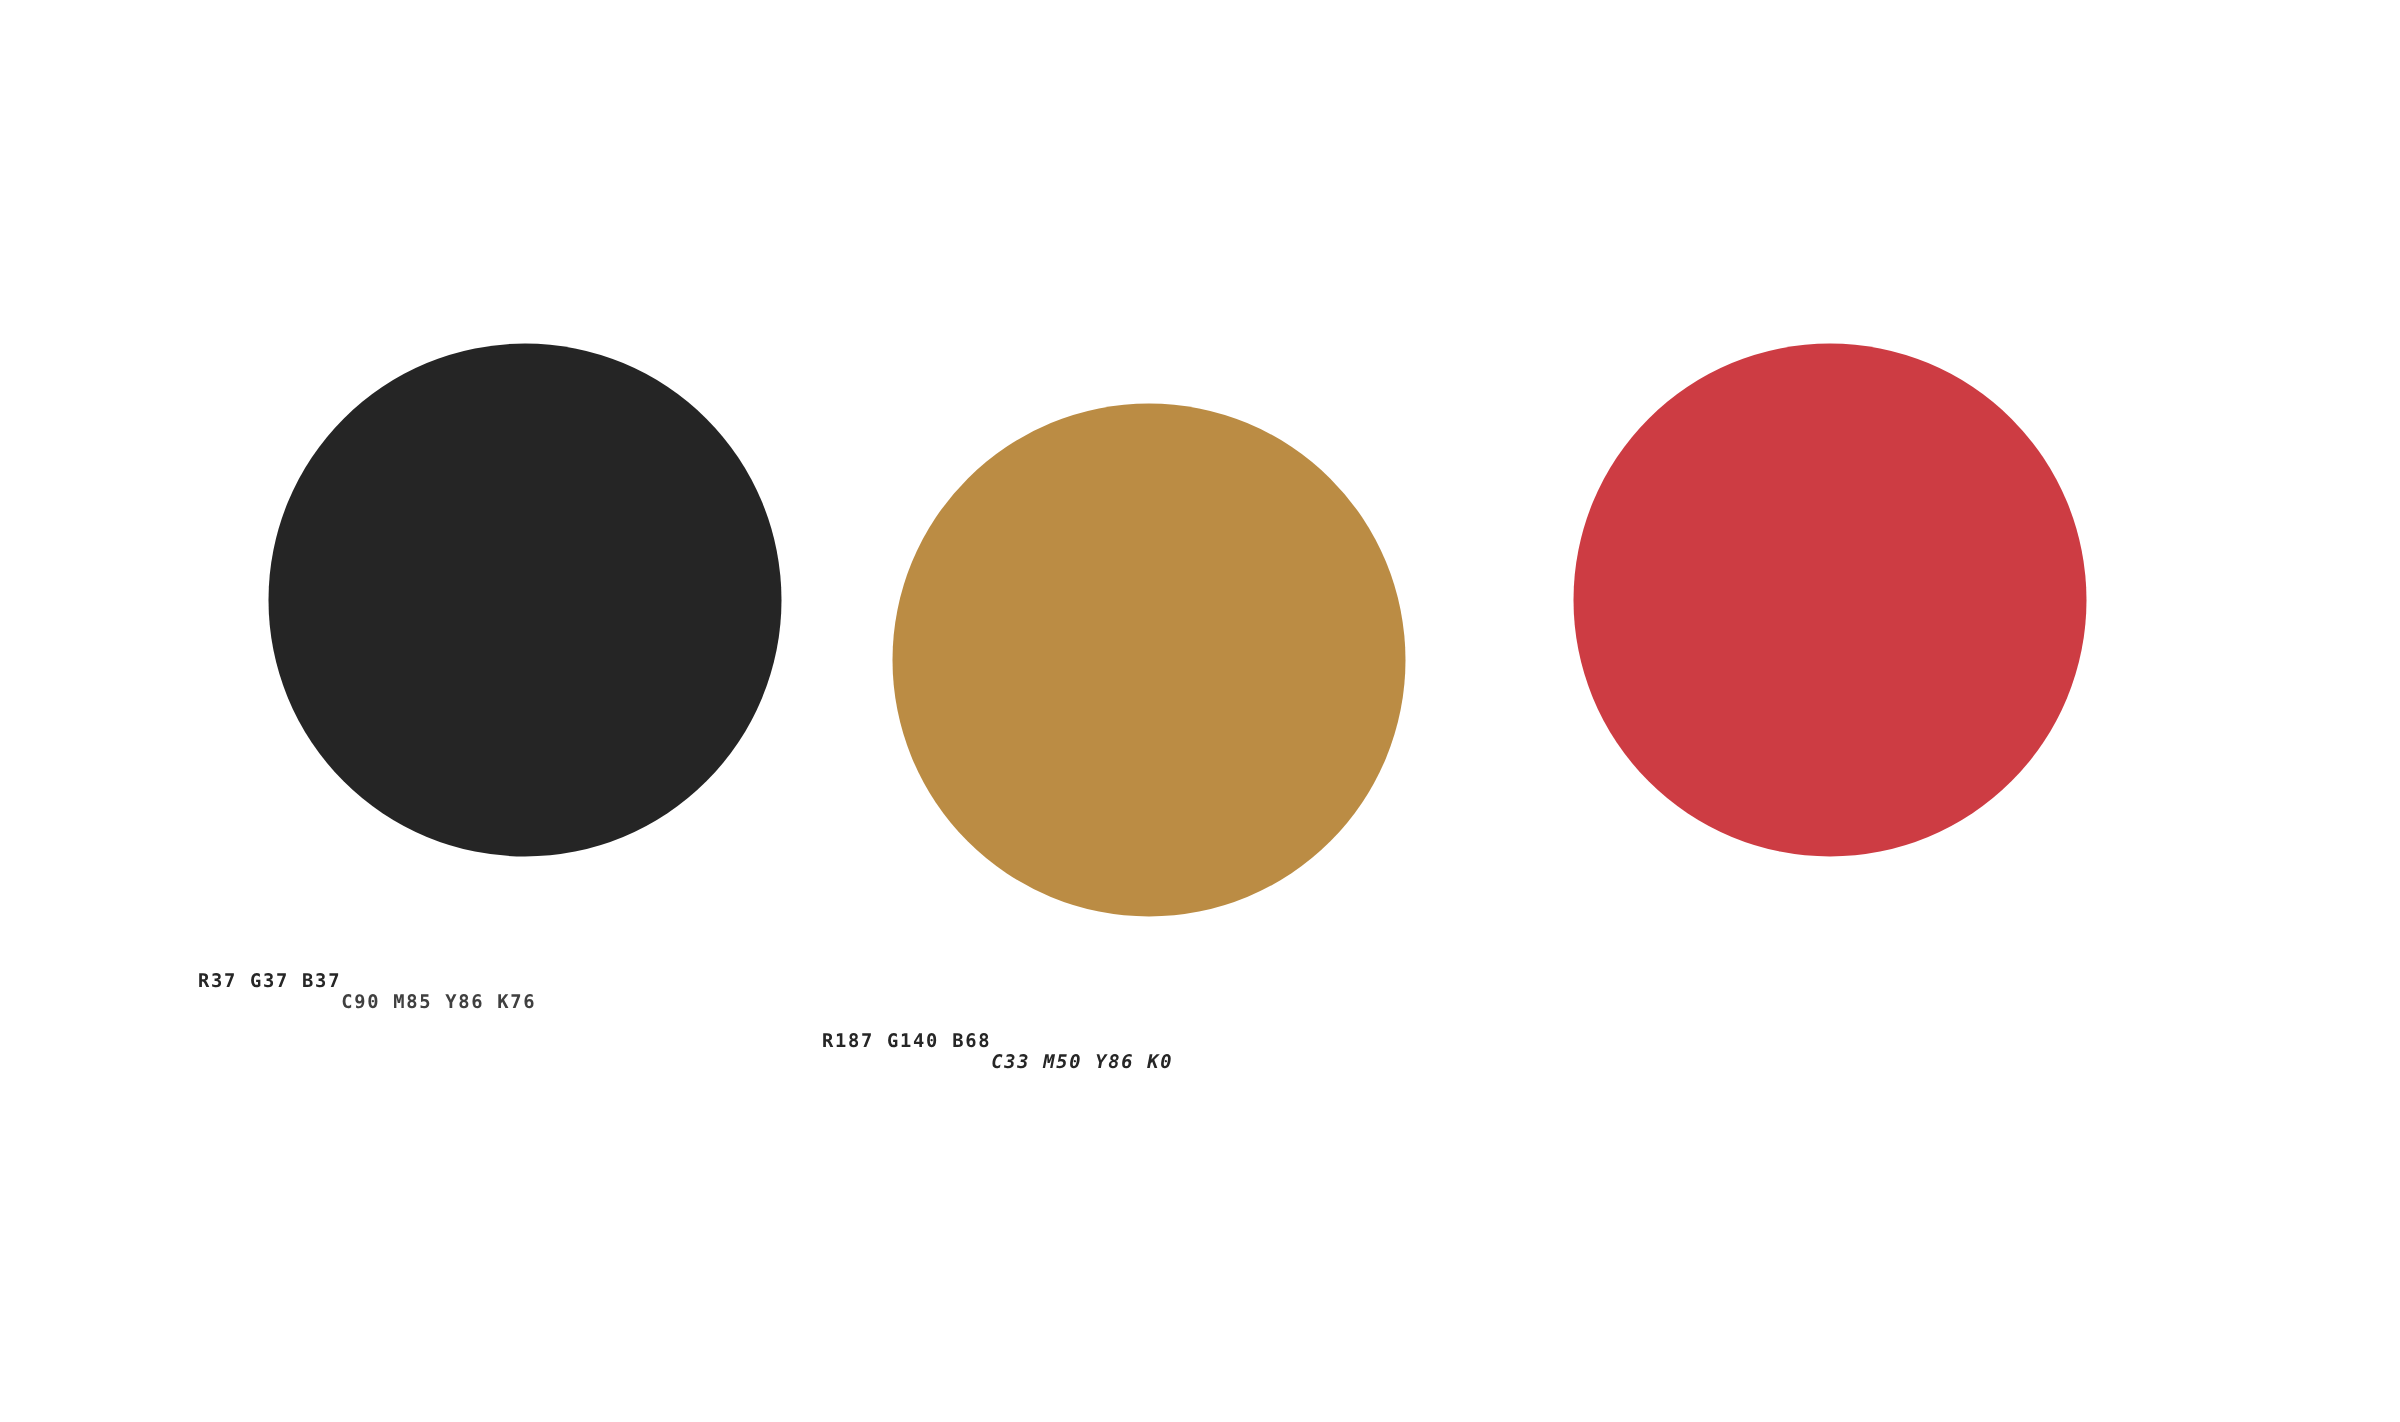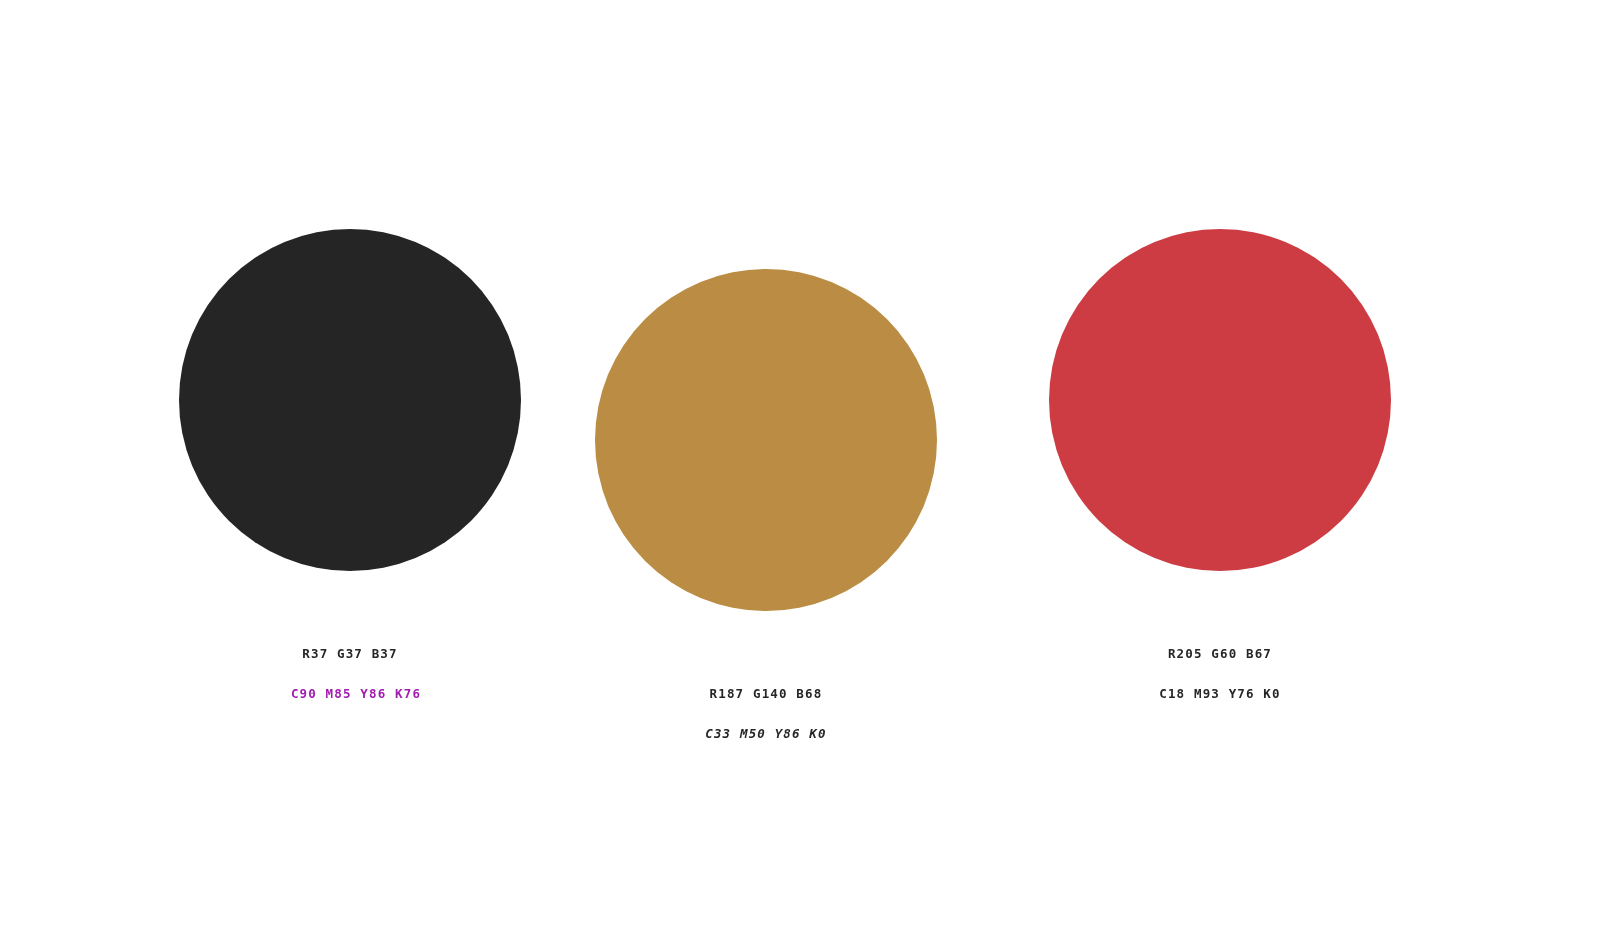--- a/index.html
+++ b/index.html
@@ -50,21 +50,21 @@
     border-radius: 50%;
     background: #252525;
   }
 
   .swatch-labels {
     position: absolute;
     top: 648px;
     left: 0;
     width: 436px;
     display: flex;
-    flex-direction: column;
+    flex-direction: row;
     align-items: center;
   }
 
   .swatch-label {
     font-family: "DejaVu Sans Mono", "Liberation Mono", monospace;
     font-size: 12.5px;
     font-weight: 700;
     letter-spacing: 1.15px;
     color: #262626;
     line-height: 1;
@@ -78,33 +78,29 @@
 </style>
 </head>
 <body style="background: rgb(255, 255, 255);">
 
 <div class="palette-board">
 
   <div class="swatch swatch-1">
     <div class="swatch-disc" style="background: rgb(37, 37, 37);"></div>
     <div class="swatch-labels">
       <div class="swatch-label rgb-label" style="color: rgb(38, 38, 38);">R37 G37 B37</div>
-      <div class="swatch-label cmyk-label" style="color: #a21caf; margin-left: 12px;">C90 M85 Y86 K76</div>
+      <div class="swatch-label cmyk-label" style="color: #404040;">C90 M85 Y86 K76</div>
     </div>
   </div>
 
   <div class="swatch swatch-2">
     <div class="swatch-disc" style="background: rgb(187, 140, 68);"></div>
     <div class="swatch-labels">
       <div class="swatch-label rgb-label" style="color: rgb(38, 38, 38);">R187 G140 B68</div>
       <div class="swatch-label cmyk-label" style="color: rgb(38, 38, 38); font-style: italic;">C33 M50 Y86 K0</div>
     </div>
   </div>
 
   <div class="swatch swatch-3">
     <div class="swatch-disc" style="background: rgb(205, 60, 67);"></div>
-    <div class="swatch-labels">
-      <div class="swatch-label rgb-label" style="color: rgb(38, 38, 38);">R205 G60 B67</div>
-      <div class="swatch-label cmyk-label" style="color: rgb(38, 38, 38);">C18 M93 Y76 K0</div>
-    </div>
   </div>
 
 </div>
 
 </body></html>

